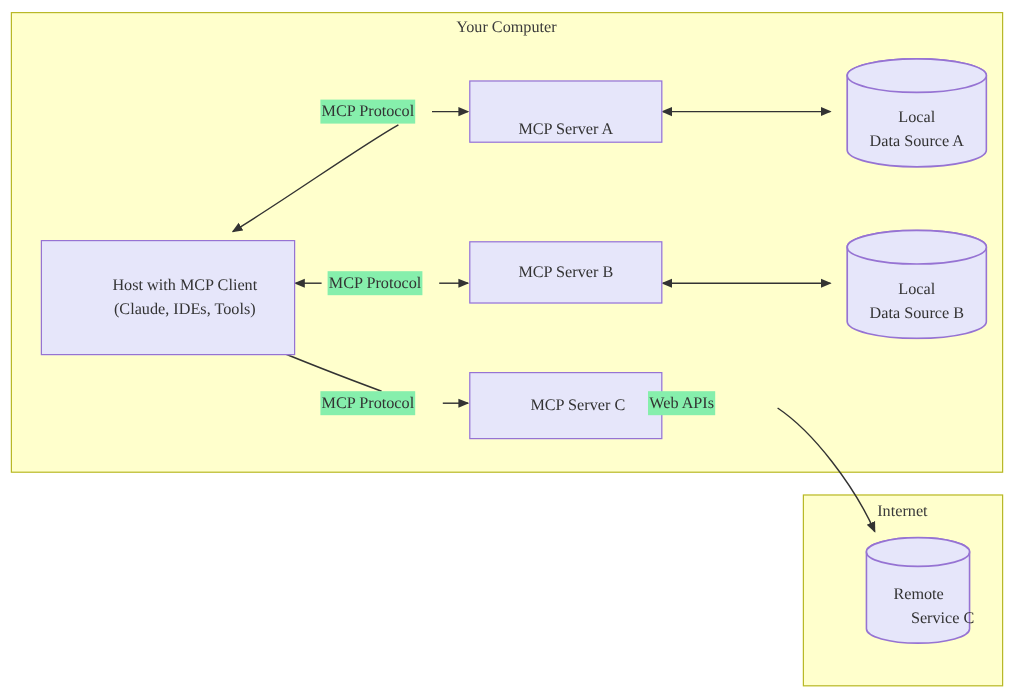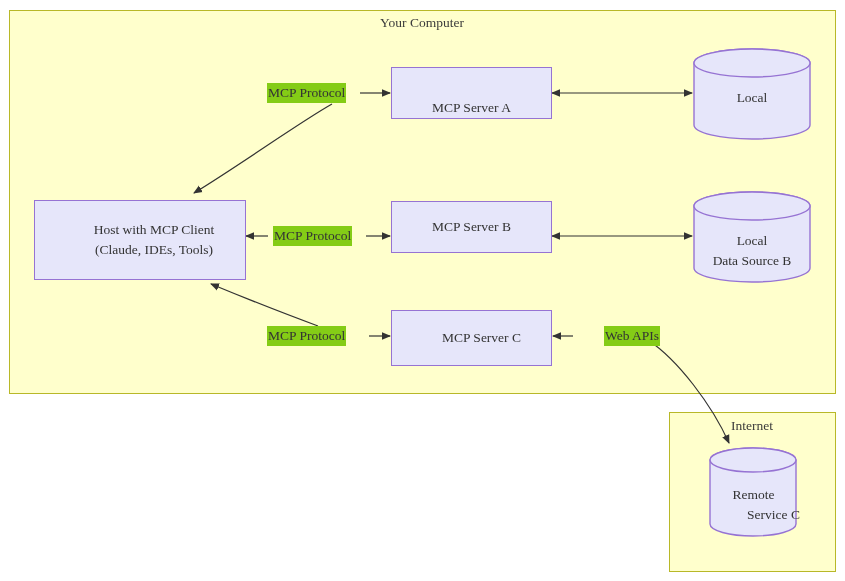--- a/index.html
+++ b/index.html
@@ -44,34 +44,35 @@
     flex-direction: column;
     align-items: center;
     justify-content: center;
     font-size: 13.5px;
     color: #333333;
     line-height: 1.45;
     white-space: nowrap;
   }
   .cyl {
     position: absolute;
+    margin-left: 12px;
   }
   .cyl-label {
     position: absolute;
     width: 100%;
     text-align: center;
     font-size: 13.5px;
     color: #333333;
     line-height: 1.45;
     white-space: nowrap;
     pointer-events: none;
   }
   .edge-label {
     position: absolute;
-    background: #84cc16;
+    background: #86efac;
     font-size: 13.5px;
     color: #333333;
     white-space: nowrap;
     padding: 1px 1px;
     line-height: 18px;
   }
 </style>
 </head>
 <body>
 
@@ -106,21 +107,21 @@
 
     <line x1="369" y1="336" x2="390" y2="336" stroke="#333333" stroke-width="1.2" marker-end="url(#ah)"></line>
 
     <path d="M318,326 C288,315 240,296 211,284" fill="none" stroke="#333333" stroke-width="1.2" marker-end="url(#ah)"></path>
 
     <line x1="573" y1="336" x2="553" y2="336" stroke="#333333" stroke-width="1.2" marker-end="url(#ah)"></line>
 
     <path d="M648,340 C678,360 712,405 729,443" fill="none" stroke="#333333" stroke-width="1.2" marker-end="url(#ah)"></path>
   </svg>
 
-  <div class="node-box" style="left:34px; top:200px; width:212px; height:80px;padding-left:28px;">
+  <div class="node-box" style="left:34px; top:200px; width:212px; height:96px;padding-left:28px;">
     <span>Host with MCP Client</span>
     <span>(Claude, IDEs, Tools)</span>
   </div>
 
   <div class="node-box" style="left:391px; top:67px; width:161px; height:52px;justify-content:flex-end;">
     <span>MCP Server A</span>
   </div>
 
   <div class="node-box" style="left:391px; top:201px; width:161px; height:52px;">
     <span>MCP Server B</span>
@@ -129,20 +130,21 @@
   <div class="node-box" style="left:391px; top:310px; width:161px; height:56px;padding-left:20px;">
     <span>MCP Server C</span>
   </div>
 
   <div class="cyl" style="left:693px; top:48px; width:118px; height:92px;">
     <svg width="118" height="92">
       <path d="M1,15 a58,14 0 0 1 116,0 L117,77 a58,14 0 0 1 -116,0 z" fill="#e6e6fa" stroke="#9673d3" stroke-width="1.4"></path>
       <ellipse cx="59" cy="15" rx="58" ry="14" fill="#e6e6fa" stroke="#9673d3" stroke-width="1.4"></ellipse>
     </svg>
     <div class="cyl-label" style="top:40px;">Local</div>
+    <div class="cyl-label" style="top:60px;">Data Source A</div>
   </div>
 
   <div class="cyl" style="left:693px; top:191px; width:118px; height:92px;">
     <svg width="118" height="92">
       <path d="M1,15 a58,14 0 0 1 116,0 L117,77 a58,14 0 0 1 -116,0 z" fill="#e6e6fa" stroke="#9673d3" stroke-width="1.4"></path>
       <ellipse cx="59" cy="15" rx="58" ry="14" fill="#e6e6fa" stroke="#9673d3" stroke-width="1.4"></ellipse>
     </svg>
     <div class="cyl-label" style="top:40px;">Local</div>
     <div class="cyl-label" style="top:60px;">Data Source B</div>
   </div>
@@ -155,15 +157,15 @@
     <div class="cyl-label" style="top:38px;">Remote</div>
     <div class="cyl-label" style="top:58px;padding-left:20px;">Service C</div>
   </div>
 
   <div class="edge-label" style="left:267px; top:83px;">MCP Protocol</div>
 
   <div class="edge-label" style="left:273px; top:226px;">MCP Protocol</div>
 
   <div class="edge-label" style="left:267px; top:326px;">MCP Protocol</div>
 
-  <div class="edge-label" style="left:604px; top:326px;text-align:right;">Web APIs</div>
+  <div class="edge-label" style="left:540px; top:326px;text-align:right;">Web APIs</div>
 
 </div>
 
 </body></html>

